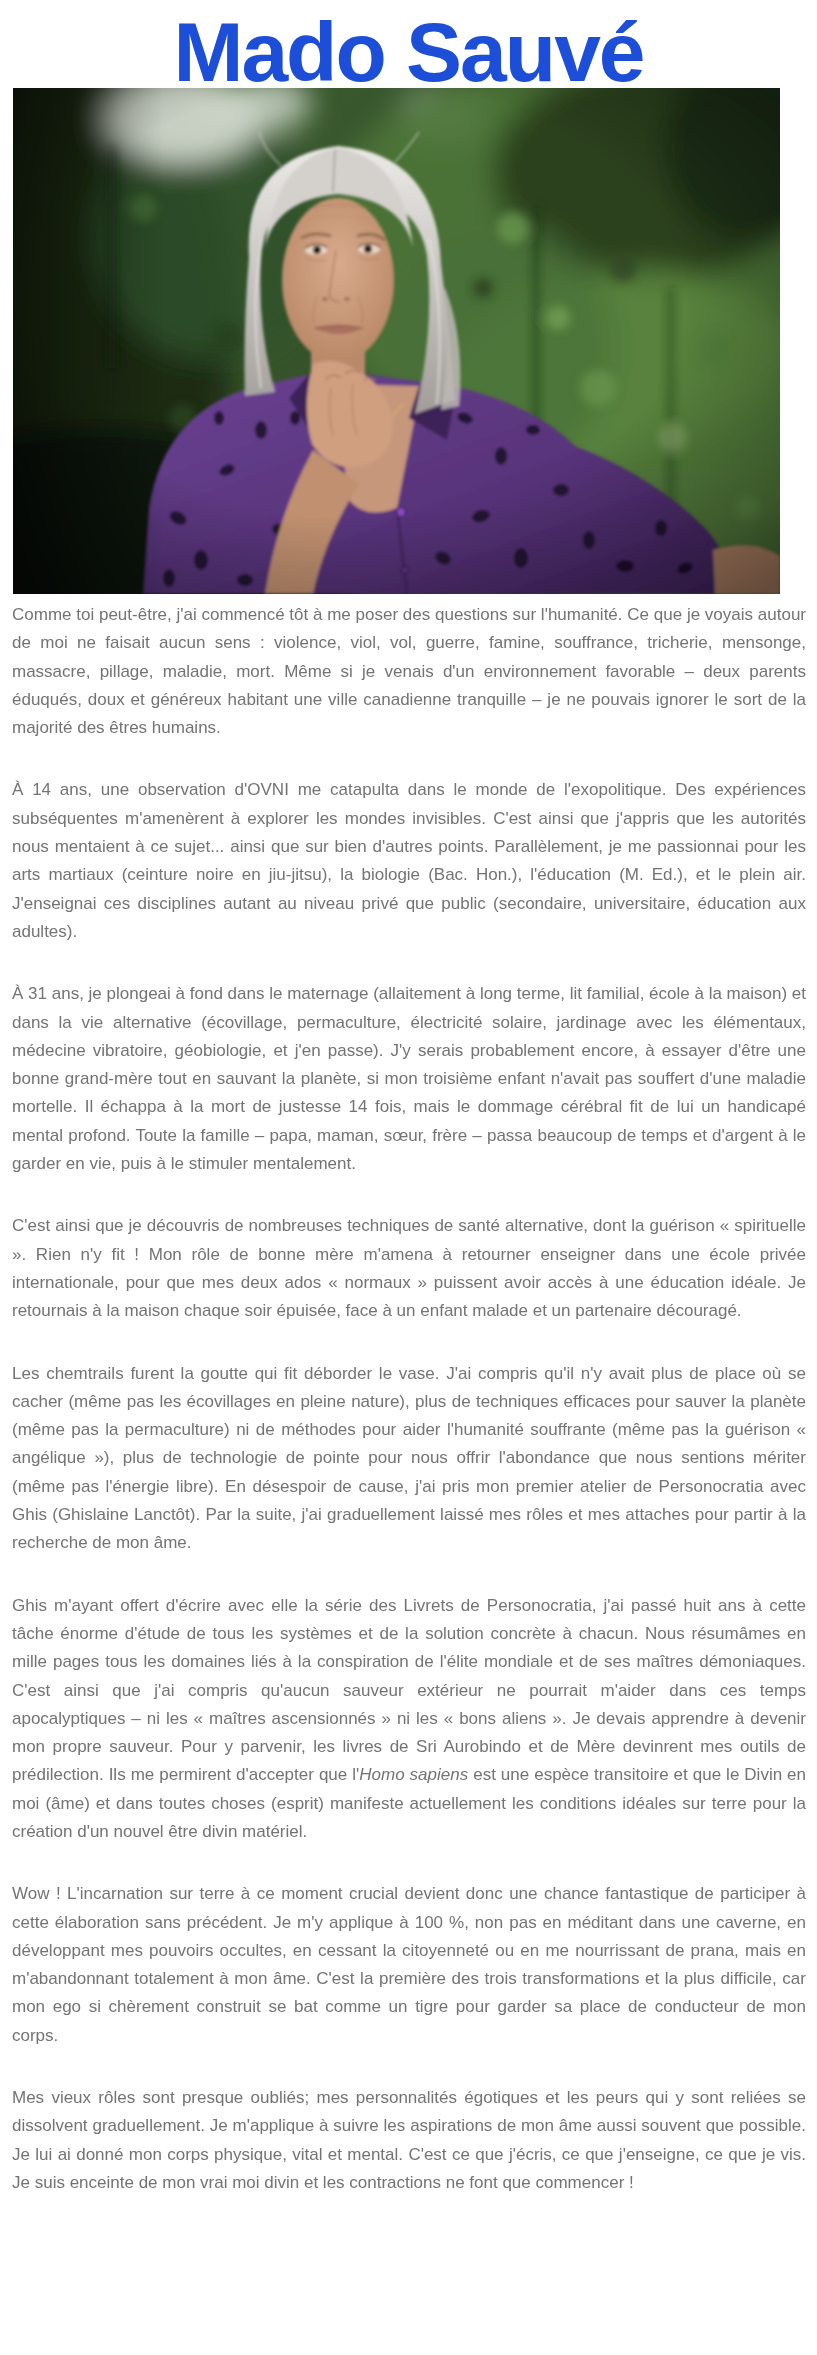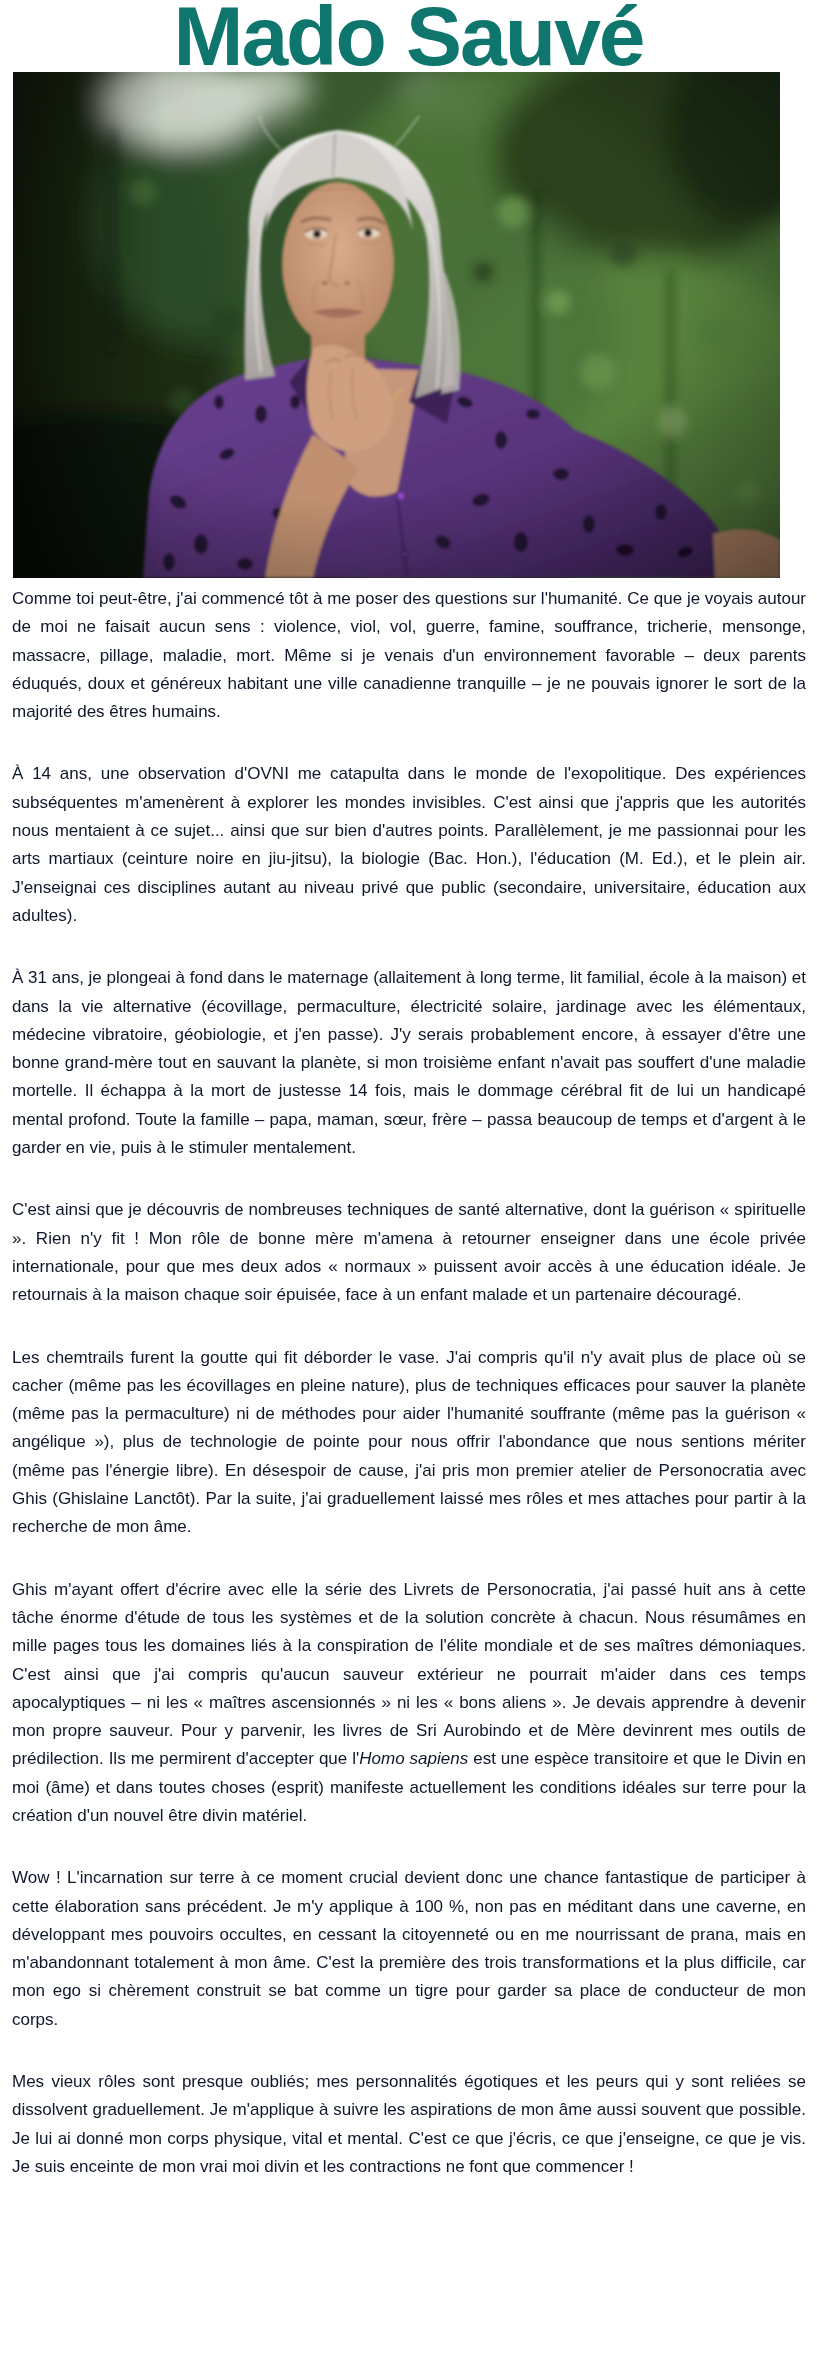--- a/index.html
+++ b/index.html
@@ -1,45 +1,45 @@
 <!DOCTYPE html>
 <html lang="fr"><head>
 <meta charset="utf-8">
 <style>
   html, body { margin: 0; padding: 0; background: #ffffff; }
   body { width: 817px; font-family: "Liberation Sans", "DejaVu Sans", sans-serif; }
   .page { width: 817px; height: 2355px; overflow: hidden; background: #ffffff; }
 
   .masthead { height: 72px; overflow: visible; }
   .masthead h1 {
-    margin: 0;
+    margin: 16px;
     font-size: 84px;
     line-height: 72px;
     font-weight: 700;
     letter-spacing: -2px;
     text-align: center;
-    color: #0f766e;
+    color: #1d4ed8;
     white-space: nowrap;
   }
 
   .photo {
     margin: 0 0 0 13px;
     padding: 0;
     width: 767px;
     height: 506px;
     overflow: hidden;
     background: #33502a;
   }
   .photo svg { display: block; }
 
   .article {
     margin: 7px 11px 0 12px;
     font-size: 17px;
     line-height: 28.3px;
-    color: #0f172a;
+    color: #737373;
     text-align: justify;
   }
   .article p { margin: 0 0 34px 0; }
   .article p:last-child { margin-bottom: 7px; }
   .article em { }
 </style>
 </head>
 <body>
 
 <div class="page">

